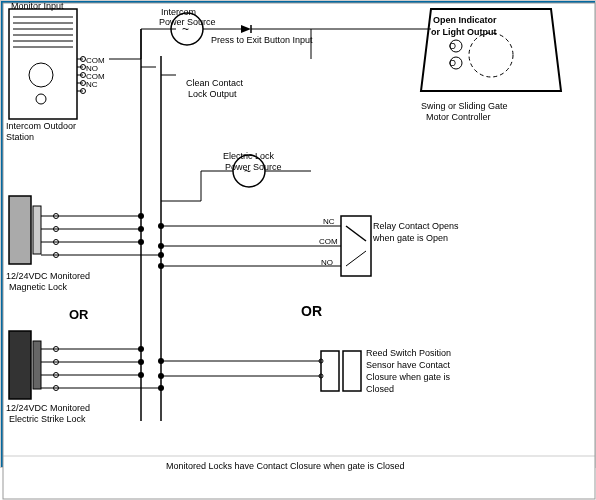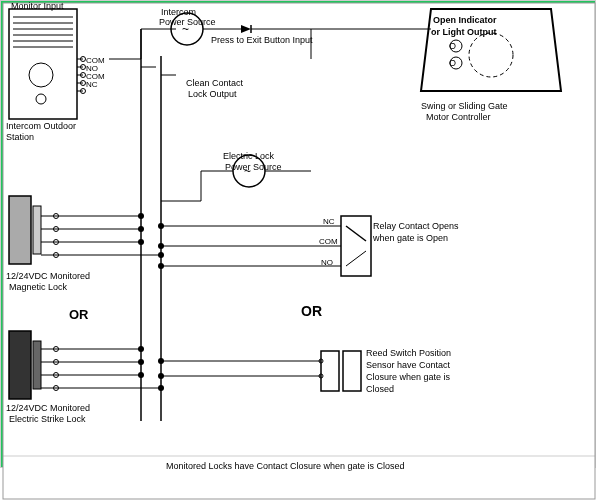--- a/index.html
+++ b/index.html
@@ -9,21 +9,21 @@
       background: #fff;
       font-family: Arial, sans-serif;
       font-size: 11px;
       overflow: hidden;
       position: relative;
     }
     .diagram-container {
       width: 596px;
       height: 468px;
       position: relative;
-      background: #22c55e;
+      background: #0369a1;
       border: 1px solid #ccc;
       text-decoration: underline;
     }
     svg {
       position: absolute;
       top: 0;
       left: 0;
       width: 596px;
       height: 500px;
     }

